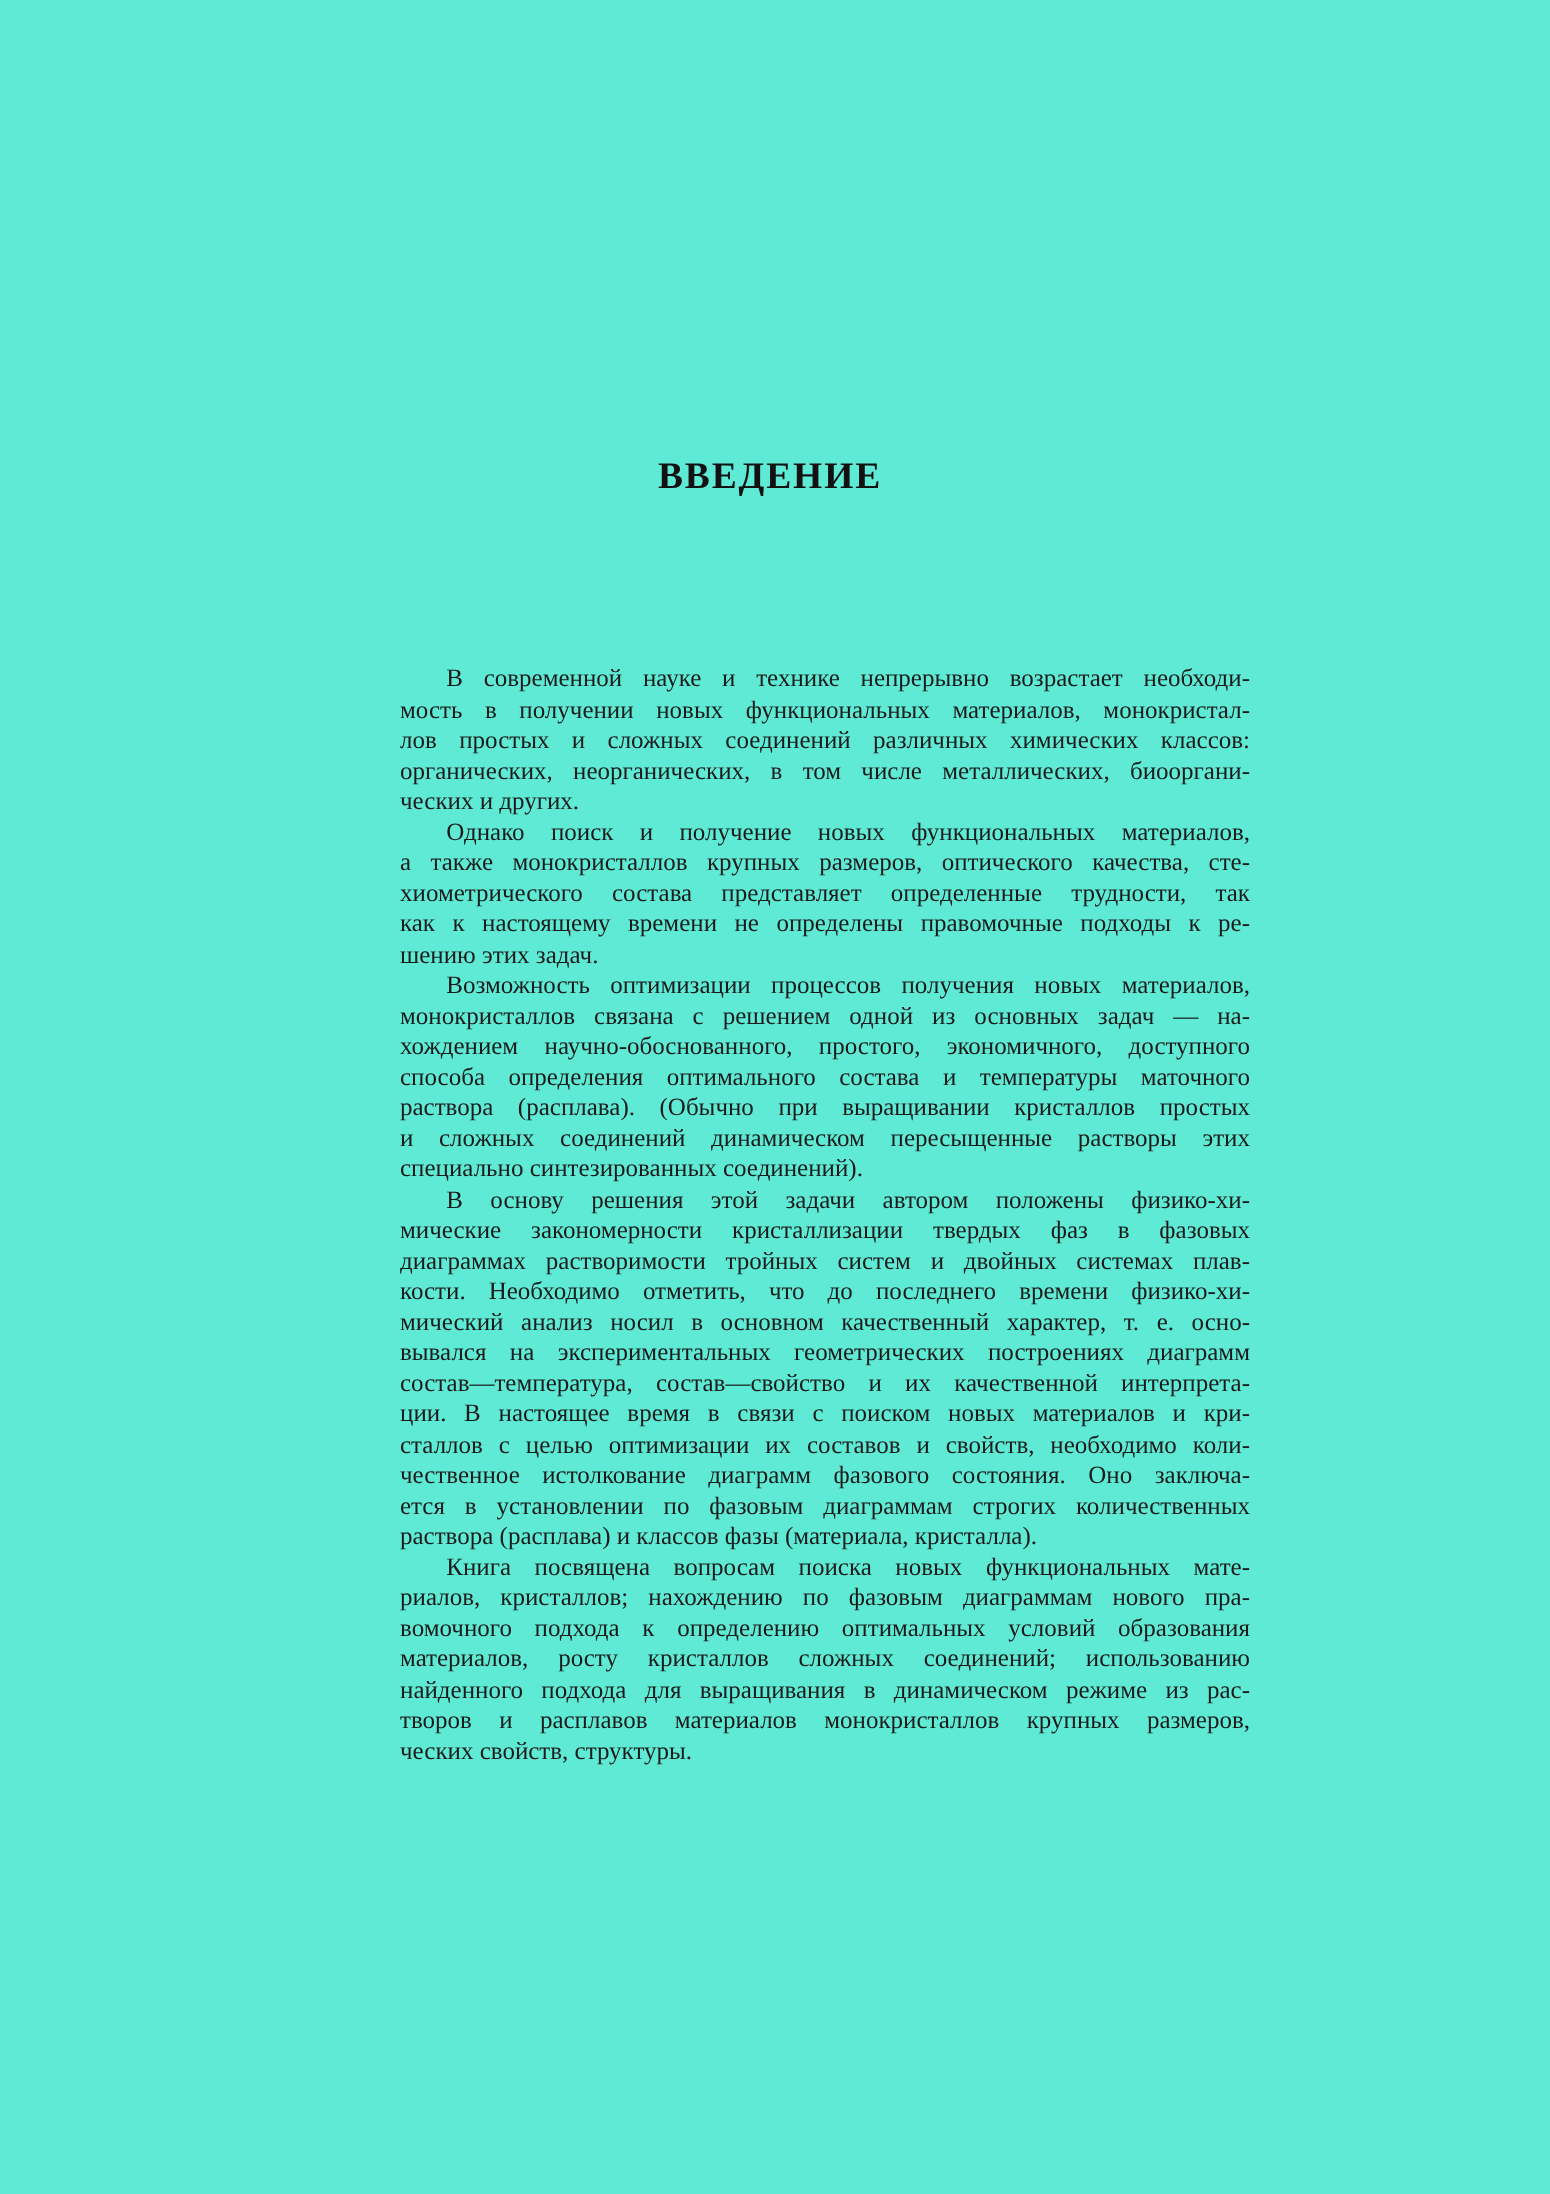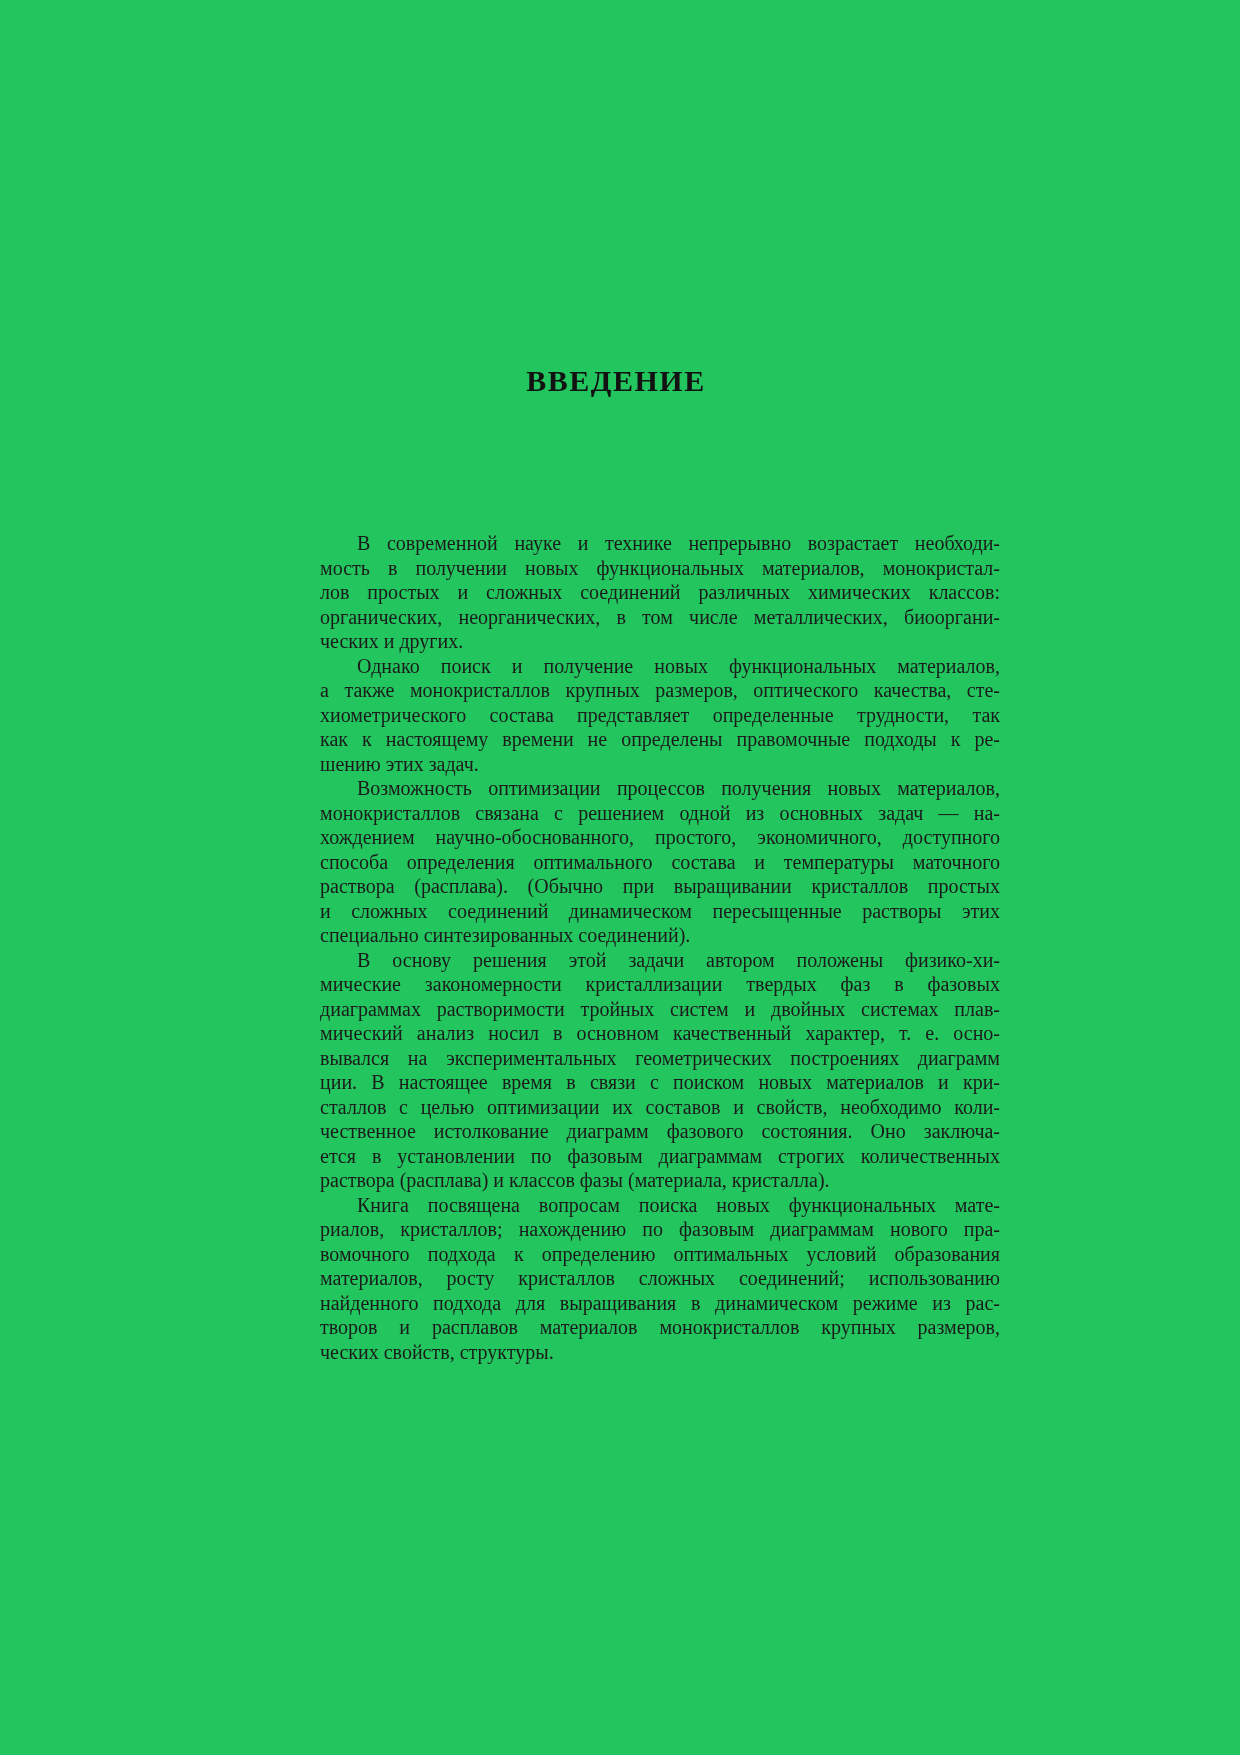--- a/index.html
+++ b/index.html
@@ -4,21 +4,21 @@
 <style>
   html, body {
     margin: 0;
     padding: 0;
     background: #ffffff;
   }
   .page {
     position: relative;
     width: 1240px;
     height: 1755px;
-    background: #22c55e;
+    background: #5eead4;
     overflow: hidden;
     font-family: "Liberation Serif", "DejaVu Serif", serif;
   }
   .chapter-title {
     position: absolute;
     top: 364px;
     left: 276px;
     width: 680px;
     text-align: center;
     font-size: 30px;
@@ -79,22 +79,24 @@
         <div class="text-line">хождением научно-обоснованного, простого, экономичного, доступного</div>
         <div class="text-line">способа определения оптимального состава и температуры маточного</div>
         <div class="text-line">раствора (расплава). (Обычно при выращивании кристаллов простых</div>
         <div class="text-line">и сложных соединений динамическом пересыщенные растворы этих</div>
         <div class="text-line para-end">специально синтезированных соединений).</div>
       </div>
       <div class="paragraph">
         <div class="text-line first-line">В основу решения этой задачи автором положены физико-хи-</div>
         <div class="text-line">мические закономерности кристаллизации твердых фаз в фазовых</div>
         <div class="text-line">диаграммах растворимости тройных систем и двойных системах плав-</div>
+        <div class="text-line">кости. Необходимо отметить, что до последнего времени физико-хи-</div>
         <div class="text-line">мический анализ носил в основном качественный характер, т. е. осно-</div>
         <div class="text-line">вывался на экспериментальных геометрических построениях диаграмм</div>
+        <div class="text-line">состав—температура, состав—свойство и их качественной интерпрета-</div>
         <div class="text-line">ции. В настоящее время в связи с поиском новых материалов и кри-</div>
         <div class="text-line">сталлов с целью оптимизации их составов и свойств, необходимо коли-</div>
         <div class="text-line">чественное истолкование диаграмм фазового состояния. Оно заключа-</div>
         <div class="text-line">ется в установлении по фазовым диаграммам строгих количественных</div>
         <div class="text-line para-end">раствора (расплава) и классов фазы (материала, кристалла).</div>
       </div>
       <div class="paragraph">
         <div class="text-line first-line">Книга посвящена вопросам поиска новых функциональных мате-</div>
         <div class="text-line">риалов, кристаллов; нахождению по фазовым диаграммам нового пра-</div>
         <div class="text-line">вомочного подхода к определению оптимальных условий образования</div>

